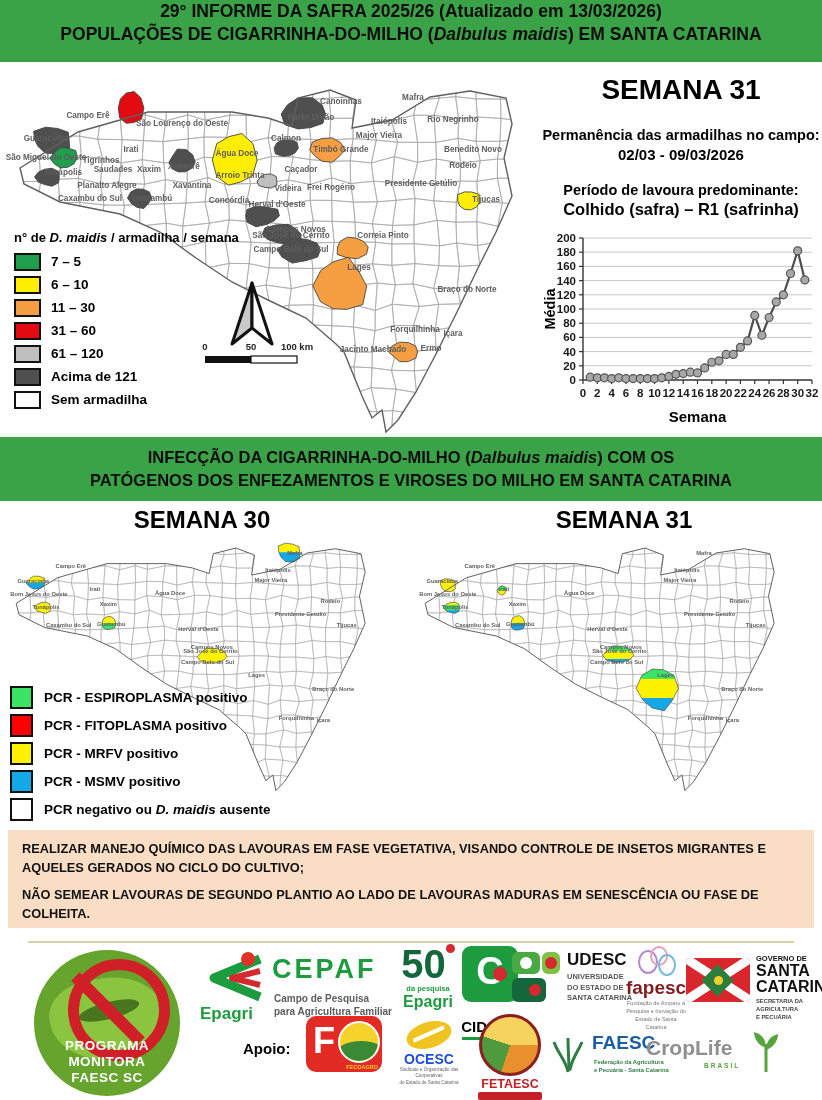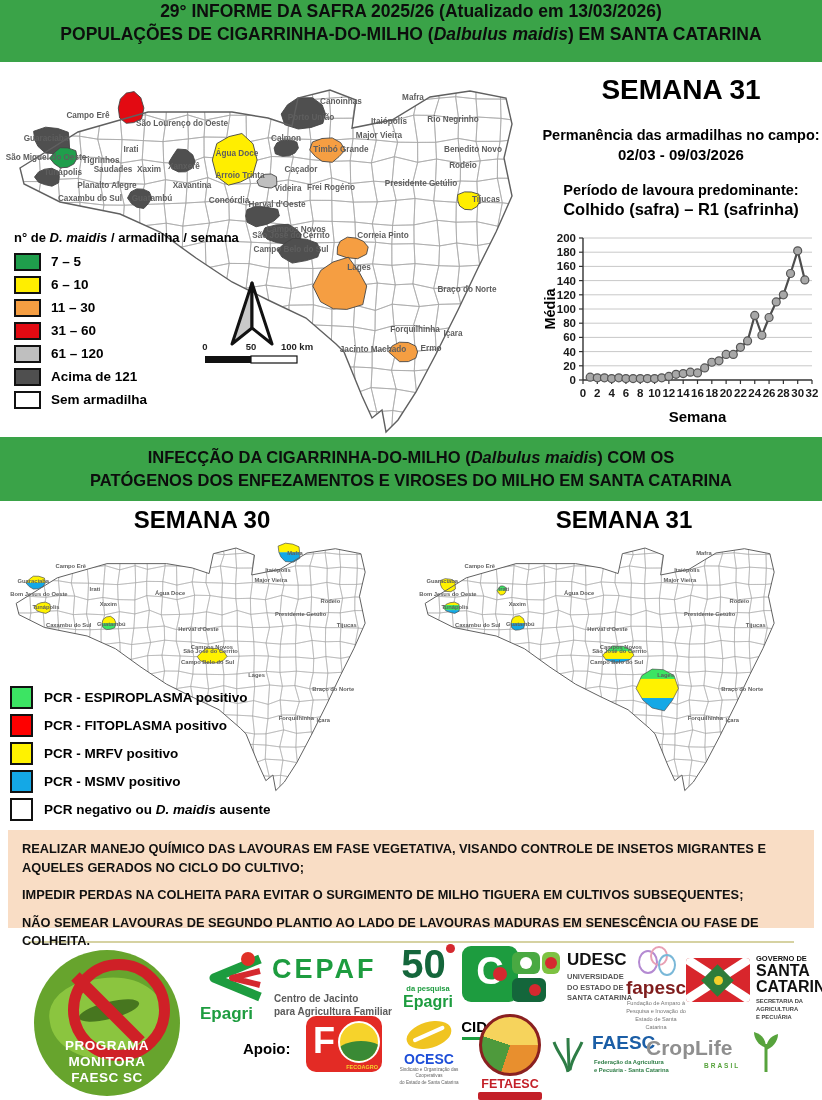--- a/index.html
+++ b/index.html
@@ -2058,21 +2058,20 @@
         <span class="pcr-label"><span>PCR - MSMV positivo</span></span>
       </div>
       <div class="pcr-row">
         <span class="pcr-swatch" style="background: rgb(255, 255, 255);"></span>
         <span class="pcr-label"><span>PCR negativo ou </span><span class="it">D. maidis</span><span> ausente</span></span>
       </div>
     </div>
 
   <section class="recommend" id="recommendations">
       <p>REALIZAR MANEJO QUÍMICO DAS LAVOURAS EM FASE VEGETATIVA, VISANDO CONTROLE DE INSETOS MIGRANTES E AQUELES GERADOS NO CICLO DO CULTIVO;</p>
-      <p>IMPEDIR PERDAS NA COLHEITA PARA EVITAR O SURGIMENTO DE MILHO TIGUERA EM CULTIVOS SUBSEQUENTES;</p>
       <p>NÃO SEMEAR LAVOURAS DE SEGUNDO PLANTIO AO LADO DE LAVOURAS MADURAS EM SENESCÊNCIA OU FASE DE COLHEITA.</p>
     </section>
 
   <div class="f-divider"></div>
 
   <div id="prog">
     <div class="pmap"></div>
     <div class="bug"></div>
     <div class="ring"></div>
     <div class="slash"></div>
@@ -2083,21 +2082,21 @@
 
   <div id="epagri">
     <svg width="70" height="52" viewBox="0 0 70 52" style="left:0;top:0;">
       <path d="M64,7 L18,26 L64,45" fill="none" stroke="#1d9c3f" stroke-width="9" stroke-linejoin="round"></path>
       <path d="M64,19 L36,26 L64,33" fill="none" stroke="#d5292f" stroke-width="6" stroke-linejoin="round"></path>
       <circle cx="52" cy="7" r="7" fill="#e03127"></circle>
     </svg>
     <div class="ep-brand">Epagri</div>
     <div class="ep-cepaf">CEPAF</div>
     <div class="ep-sub">
-      <div>Centro de Jacinto</div>
+      <div>Campo de Pesquisa</div>
         <div>para Agricultura Familiar</div>
     </div>
   </div>
 
   <div id="fifty">
     <div><span class="fifty-num">50</span><span class="fifty-dot"></span></div>
     <div class="fifty-sub">da pesquisa</div>
     <div class="fifty-brand">Epagri</div>
   </div>
 

